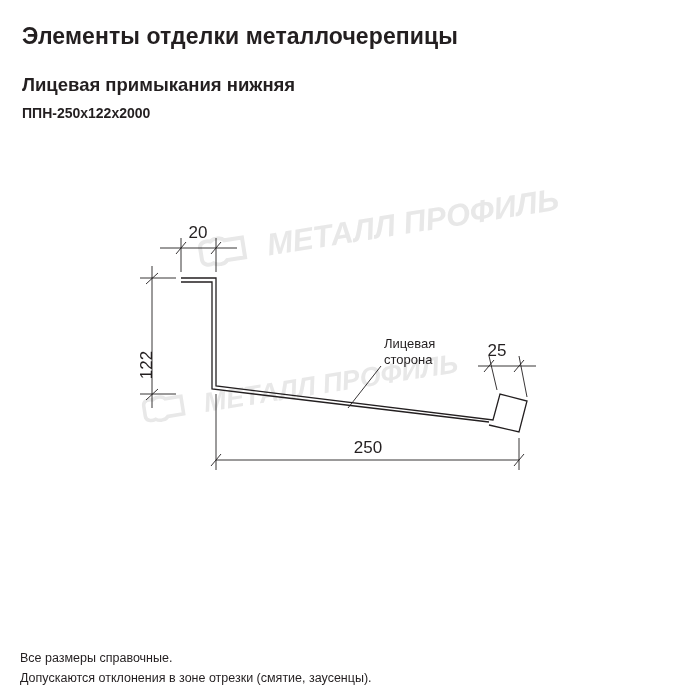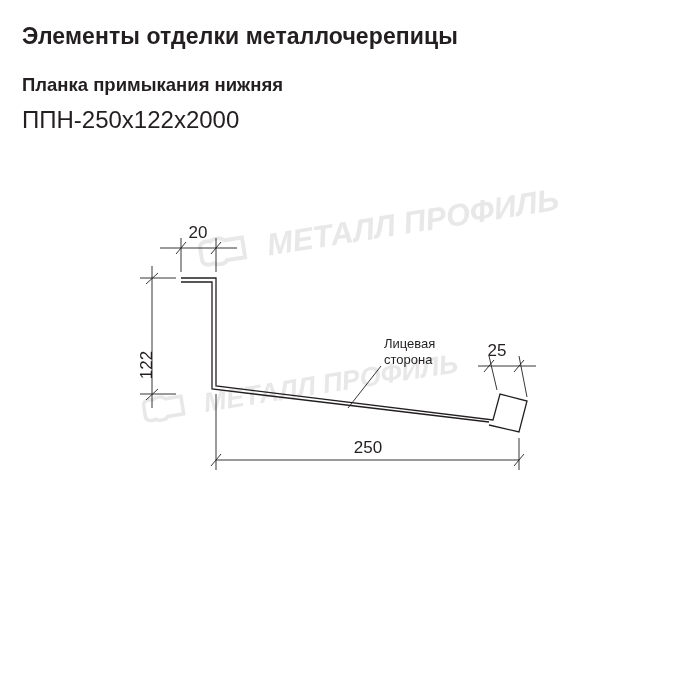--- a/index.html
+++ b/index.html
@@ -37,22 +37,22 @@
     margin: 0;
   }
   .sub-title {
     font-size: 18.5px;
     font-weight: bold;
     margin: 0;
     padding-top: 22px;
     line-height: 1.3;
   }
   .code-title {
-    font-size: 24px;
-    font-weight: normal;
+    font-size: 14px;
+    font-weight: bold;
     margin: 0;
     padding-top: 7px;
     line-height: 1.3;
   }
 
   
   .drawing {
     position: absolute;
     left: 0;
     top: 170px;
@@ -119,21 +119,21 @@
     fill: none;
   }
 </style>
 </head>
 <body>
 
 <div class="page">
 
   <div class="title-block">
     <h1 class="main-title">Элементы отделки металлочерепицы</h1>
-    <h2 class="sub-title">Планка примыкания нижняя</h2>
+    <h2 class="sub-title">Лицевая примыкания нижняя</h2>
     <h3 class="code-title">ППН-250x122x2000</h3>
   </div>
 
   <div class="watermark wm1">
     <span class="wm-logo">
       <svg width="54" height="30" viewBox="0 0 54 30" aria-hidden="true">
         <path d="M3 9 C3 4, 9 2, 14 4 C18 1, 25 1, 28 5 L46 5 L46 25 L28 25 C25 29, 18 29, 14 26 C9 28, 3 26, 3 21 Z" fill="none" stroke="#e8e8e8" stroke-width="4"></path>
       </svg>
     </span>
     <span>МЕТАЛЛ ПРОФИЛЬ</span>
@@ -208,14 +208,18 @@
 
       <g stroke="#231f20" stroke-width="0.9" fill="none">
         <line x1="348" y1="238" x2="381" y2="196" class="ln"></line>
       </g>
       <text class="label-text" x="384" y="178">Лицевая</text>
       <text class="label-text" x="384" y="194">сторона</text>
 
     </svg>
   </div>
 
+  <div class="footer">
+    <div>Все размеры справочные.</div>
+    <div>Допускаются отклонения в зоне отрезки (смятие, заусенцы).</div>
+  </div>
 
 </div>
 
 </body></html>

